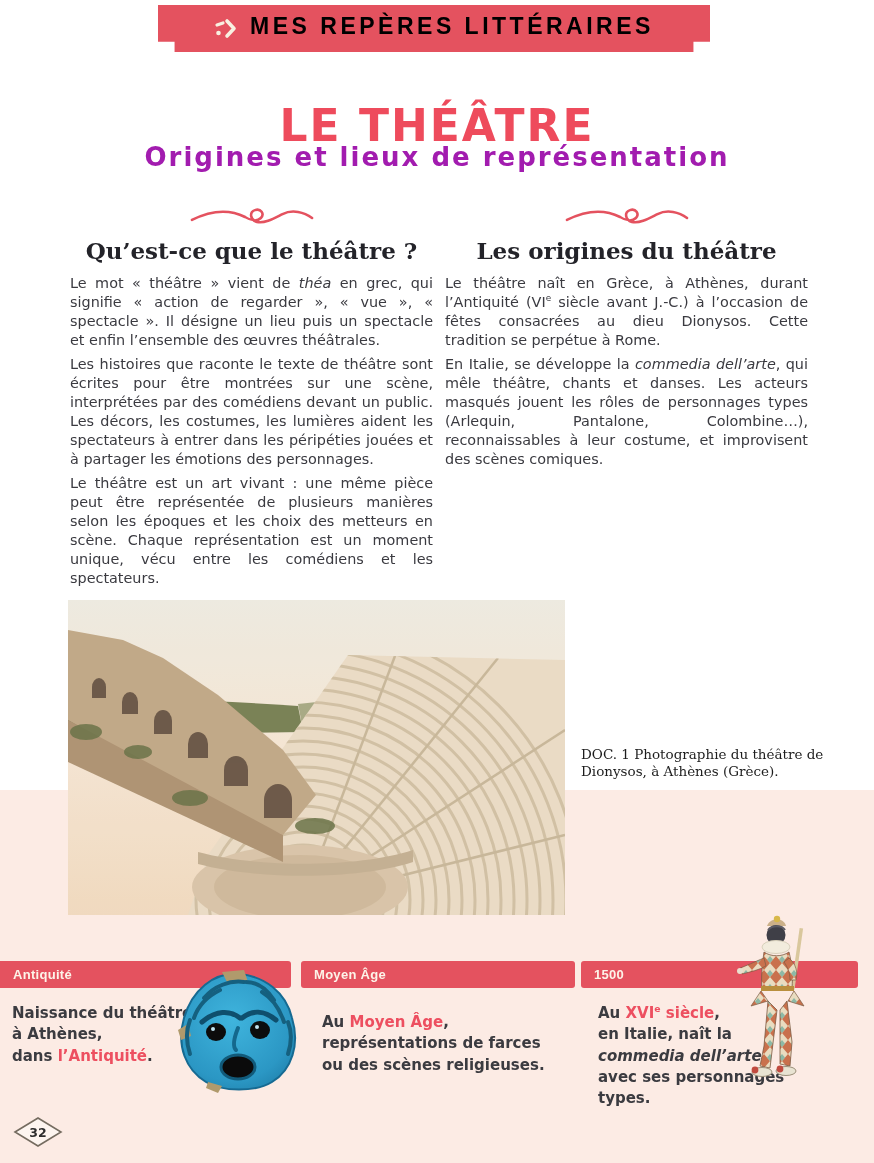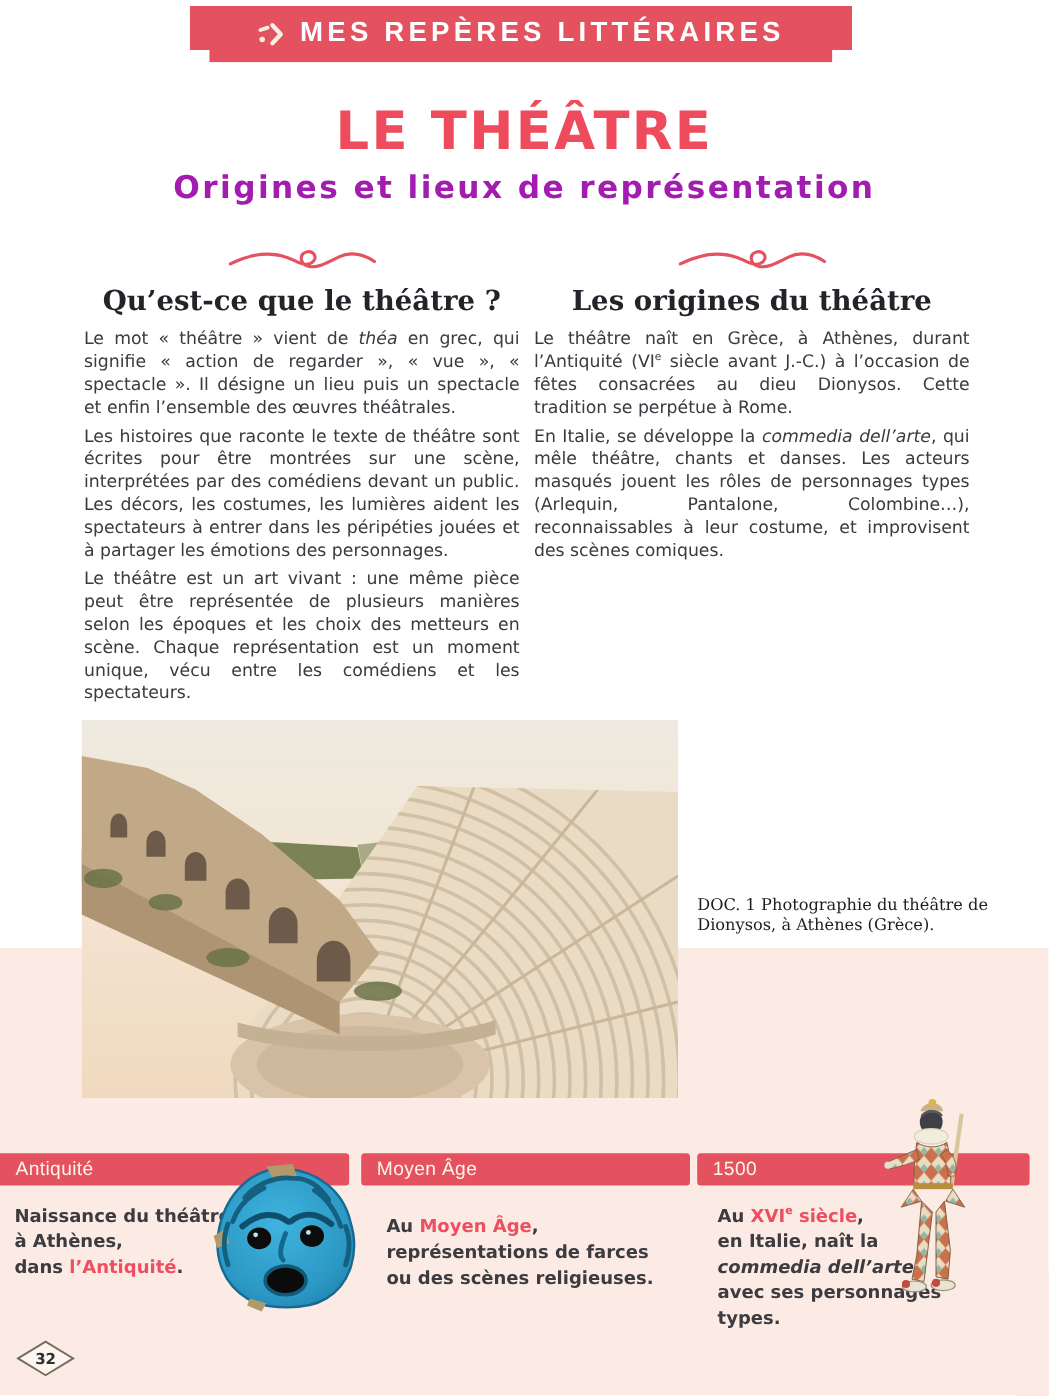--- a/index.html
+++ b/index.html
@@ -4,41 +4,41 @@
 <style>
   html,body{margin:0;padding:0;background:#ffffff;}
   .page{position:relative;width:874px;height:1163px;background:#ffffff;overflow:hidden;
         font-family:"DejaVu Sans",sans-serif;}
   .pink-band{position:absolute;left:0;top:790px;width:874px;height:373px;background:#fcebe4;}
 
   
   .banner{position:absolute;left:158px;top:5px;width:552px;height:47px;background:#e4525f;
           clip-path:polygon(0 0,100% 0,100% 78%,97% 78%,97% 100%,3% 100%,3% 78%,0 78%);
           display:flex;align-items:center;justify-content:center;gap:12px;}
-  .banner-label{color:#ffffff;font-weight:700;font-size:23px;letter-spacing:3.5px;
+  .banner-label{color:#000000;font-weight:700;font-size:23px;letter-spacing:3.5px;
           font-family:"Liberation Sans",sans-serif;padding-bottom:5px;}
 
-  .title{position:absolute;top:84px;left:0;width:874px;text-align:center;color:#ee4b5c;
+  .title{position:absolute;top:100px;left:0;width:874px;text-align:center;color:#ee4b5c;
          font-size:44px;font-weight:800;letter-spacing:2px;}
   .subtitle{position:absolute;top:142px;left:0;width:874px;text-align:center;color:#a21caf;
          font-size:26px;font-weight:800;letter-spacing:2px;}
 
   .cols{position:absolute;left:66px;top:203px;width:746px;display:flex;gap:4px;}
   .col{flex:1;min-width:0;}
   .swirl{display:block;margin:0 auto 4px;}
   .col-heading{text-align:center;font-family:"DejaVu Serif",serif;font-size:23px;font-weight:700;
          color:#232329;margin:2px 0 10px;}
   .col p{margin:4px;font-size:14.4px;line-height:1.33;text-align:justify;color:#3a3a40;}
 
   .photo{position:absolute;left:68px;top:600px;width:497px;height:315px;z-index:2;}
   .caption{position:absolute;left:581px;top:746px;width:278px;font-family:"DejaVu Serif",serif;
          font-size:13.5px;line-height:1.28;color:#1d1d1d;z-index:2;}
 
   .tl-bar{position:absolute;top:961px;height:27px;background:#e4525f;color:#fdf4e9;display:flex;
-         align-items:center;font-weight:400;font-size:16px;padding-left:13px;box-sizing:border-box;
+         align-items:center;font-weight:700;font-size:13px;padding-left:13px;box-sizing:border-box;
          border-radius:3px;letter-spacing:.3px;font-family:"Liberation Sans",sans-serif;z-index:3;}
   .bar-antiquite{left:0;width:291px;border-radius:0 3px 3px 0;}
   .bar-moyen-age{left:301px;width:274px;}
   .bar-1500{left:581px;width:277px;}
 
   .tl-text{position:absolute;font-size:15px;font-weight:700;line-height:1.42;color:#3b3b40;z-index:3;}
   .t1{left:12px;top:1003px;}
   .t2{left:322px;top:1012px;}
   .t3{left:598px;top:1003px;}
   .red{color:#ed4f60;}

